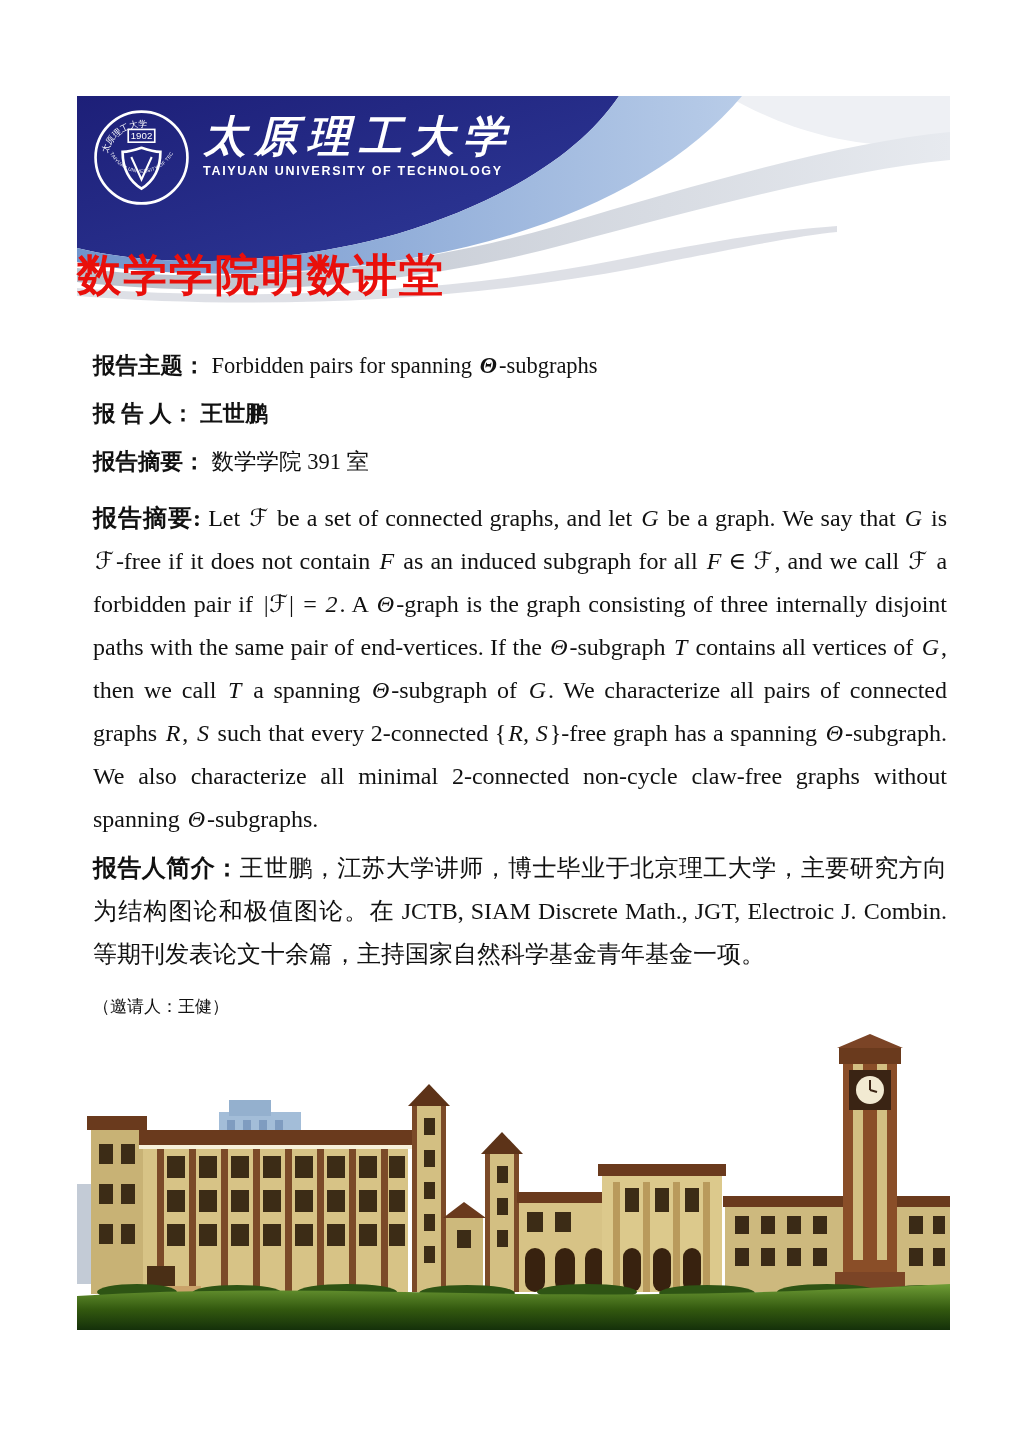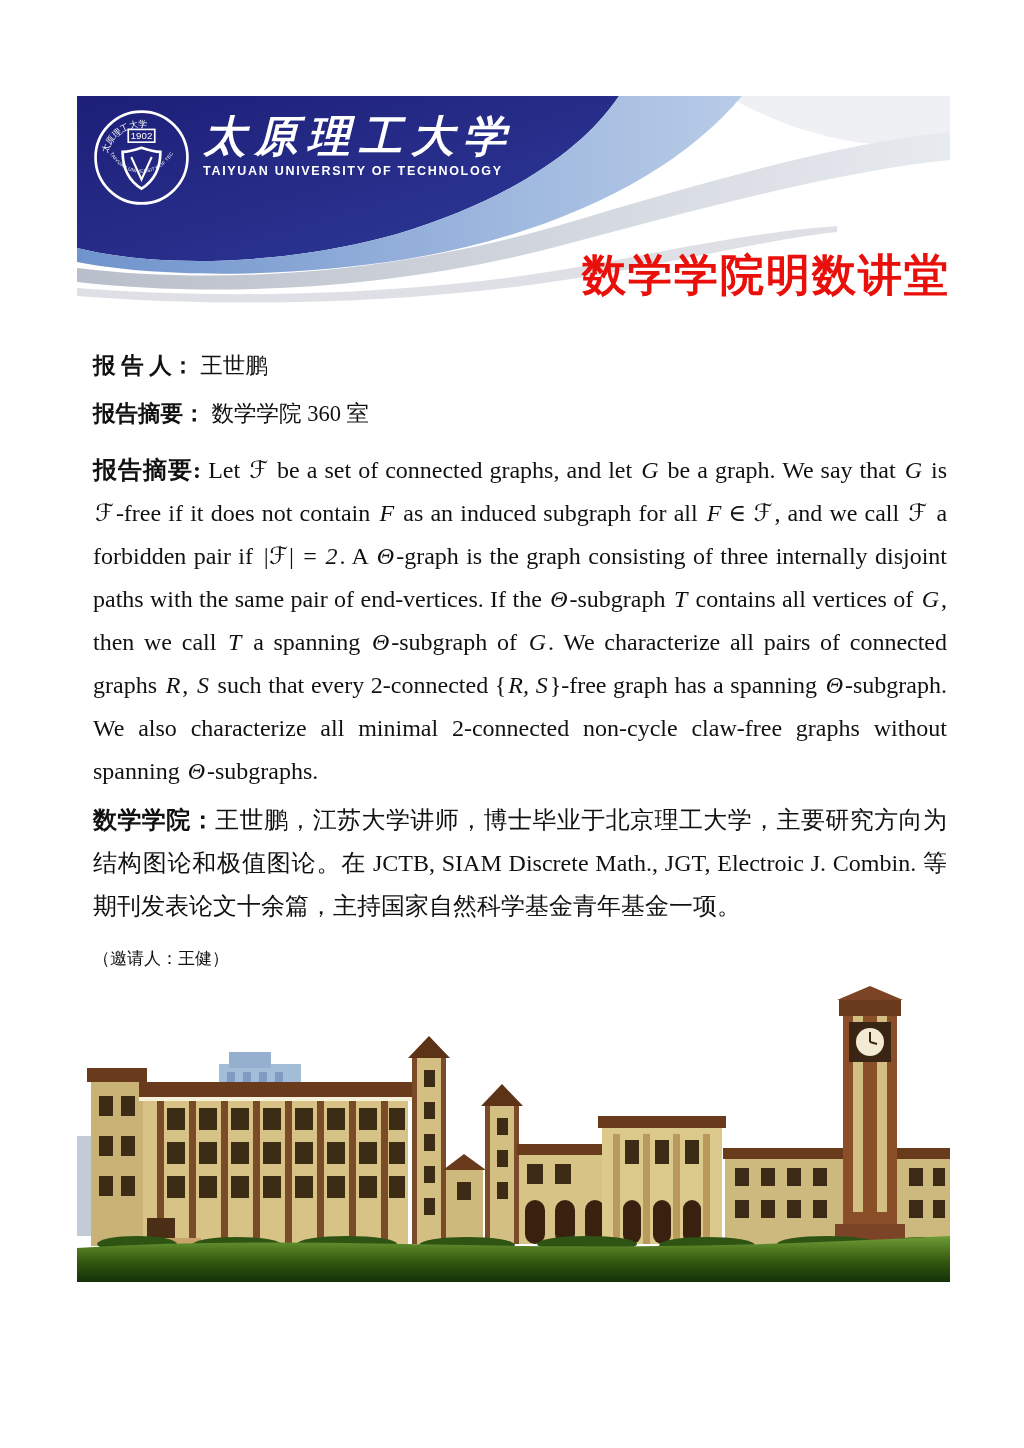--- a/index.html
+++ b/index.html
@@ -7,28 +7,28 @@
         font-family:"Liberation Serif","DejaVu Serif",serif;color:#111;}
   
   .banner{position:relative;margin:96px 74px 0 77px;height:215px;}
   .banner-bg{position:absolute;left:0;top:0;width:100%;height:100%;}
   .logo{position:absolute;left:16px;top:13px;width:97px;height:97px;z-index:2;}
   .wordmark{position:absolute;left:126px;top:16px;color:#fff;z-index:2;}
   .uni-cn{font-size:43px;font-style:italic;font-weight:bold;letter-spacing:9px;line-height:1.15;
           font-family:"Liberation Serif","DejaVu Serif",serif;}
   .uni-en{font-size:12.5px;font-weight:bold;letter-spacing:1.7px;margin-top:3px;
           font-family:"Liberation Sans","DejaVu Sans",sans-serif;}
-  .series-title{position:absolute;left:0;right:0;top:150px;margin:0;text-align:right;
+  .series-title{position:absolute;left:0;right:0;top:150px;margin:0;text-align:left;
           font-size:44px;font-weight:600;letter-spacing:2px;color:#e90f0b;z-index:3;font-family:Liberation Mono, monospace;}
   
   .content{margin:42px 77px 0 93px;}
   .row{font-size:22.5px;line-height:26px;margin-bottom:22px;}
   .label{font-weight:bold;}
   .row .value{margin-left:6px;}
-  .row .value.bold{font-weight:normal;}
+  .row .value.bold{font-weight:bold;}
   .para{font-size:24px;line-height:43px;text-align:justify;margin:0;}
   .abstract{margin-top:10px;}
   .bio{margin-top:6px;}
   .mi{font-style:italic;padding:0 2px;
       font-family:"Liberation Serif","DejaVu Serif","DejaVu Sans",serif;}
   .row .mi{font-weight:bold;}
   .inviter{margin:18px 0 0 0;font-size:17px;line-height:26px;}
   
   .photo{margin:14px 74px 0 77px;height:296px;}
   .photo svg{display:block;width:873px;height:296px;}
@@ -82,36 +82,39 @@
     <div class="wordmark">
       <div class="uni-cn">太原理工大学</div>
       <div class="uni-en">TAIYUAN UNIVERSITY OF TECHNOLOGY</div>
     </div>
 
     <h1 class="series-title">数学学院明数讲堂</h1>
   </header>
 
   <main class="content">
 
+    <div class="row">
+      <span class="label">报告主题：</span><span class="value"><span>Forbidden pairs for spanning </span><span class="mi">Θ</span><span>-subgraphs</span></span>
+    </div>
 
     <div class="row">
       <span class="label">报 告 人：</span><span class="value bold">王世鹏</span>
     </div>
 
 
     <div class="row">
-      <span class="label">报告摘要：</span><span class="value">数学学院 360 室</span>
+      <span class="label">报告摘要：</span><span class="value">数学学院 391 室</span>
     </div>
 
     <p class="para abstract">
       <span class="label">报告摘要:</span><span><span> Let </span><span class="mi">ℱ</span><span> be a set of connected graphs, and let </span><span class="mi">G</span><span> be a graph. We say that </span><span class="mi">G</span><span> is </span><span class="mi">ℱ</span><span>-free if it does not contain </span><span class="mi">F</span><span> as an induced subgraph for all </span><span class="mi">F ∈ ℱ</span><span>, and we call </span><span class="mi">ℱ</span><span> a forbidden pair if </span><span class="mi">|ℱ| = 2</span><span>. A </span><span class="mi">Θ</span><span>-graph is the graph consisting of three internally disjoint paths with the same pair of end-vertices. If the </span><span class="mi">Θ</span><span>-subgraph </span><span class="mi">T</span><span> contains all vertices of </span><span class="mi">G</span><span>, then we call </span><span class="mi">T</span><span> a spanning </span><span class="mi">Θ</span><span>-subgraph of </span><span class="mi">G</span><span>. We characterize all pairs of connected graphs </span><span class="mi">R</span><span>, </span><span class="mi">S</span><span> such that every 2-connected {</span><span class="mi">R, S</span><span>}-free graph has a spanning </span><span class="mi">Θ</span><span>-subgraph. We also characterize all minimal 2-connected non-cycle claw-free graphs without spanning </span><span class="mi">Θ</span><span>-subgraphs.</span></span>
     </p>
 
     <p class="para bio">
-      <span class="label">数学学院：</span><span>王世鹏，江苏大学讲师，博士毕业于北京理工大学，主要研究方向为结构图论和极值图论。在 JCTB, SIAM Discrete Math., JGT, Electroic J. Combin. 等期刊发表论文十余篇，主持国家自然科学基金青年基金一项。</span>
+      <span class="label">报告人简介：</span><span>王世鹏，江苏大学讲师，博士毕业于北京理工大学，主要研究方向为结构图论和极值图论。在 JCTB, SIAM Discrete Math., JGT, Electroic J. Combin. 等期刊发表论文十余篇，主持国家自然科学基金青年基金一项。</span>
     </p>
 
     <p class="inviter">（邀请人：王健）</p>
   </main>
 
   <figure class="photo" style="margin-left:77px;margin-right:74px;">
     <svg viewBox="0 0 873 296">
       <defs>
         <linearGradient id="lawnG" x1="0" y1="0" x2="0" y2="1">
           <stop offset="0" stop-color="#6f9d36"></stop>

